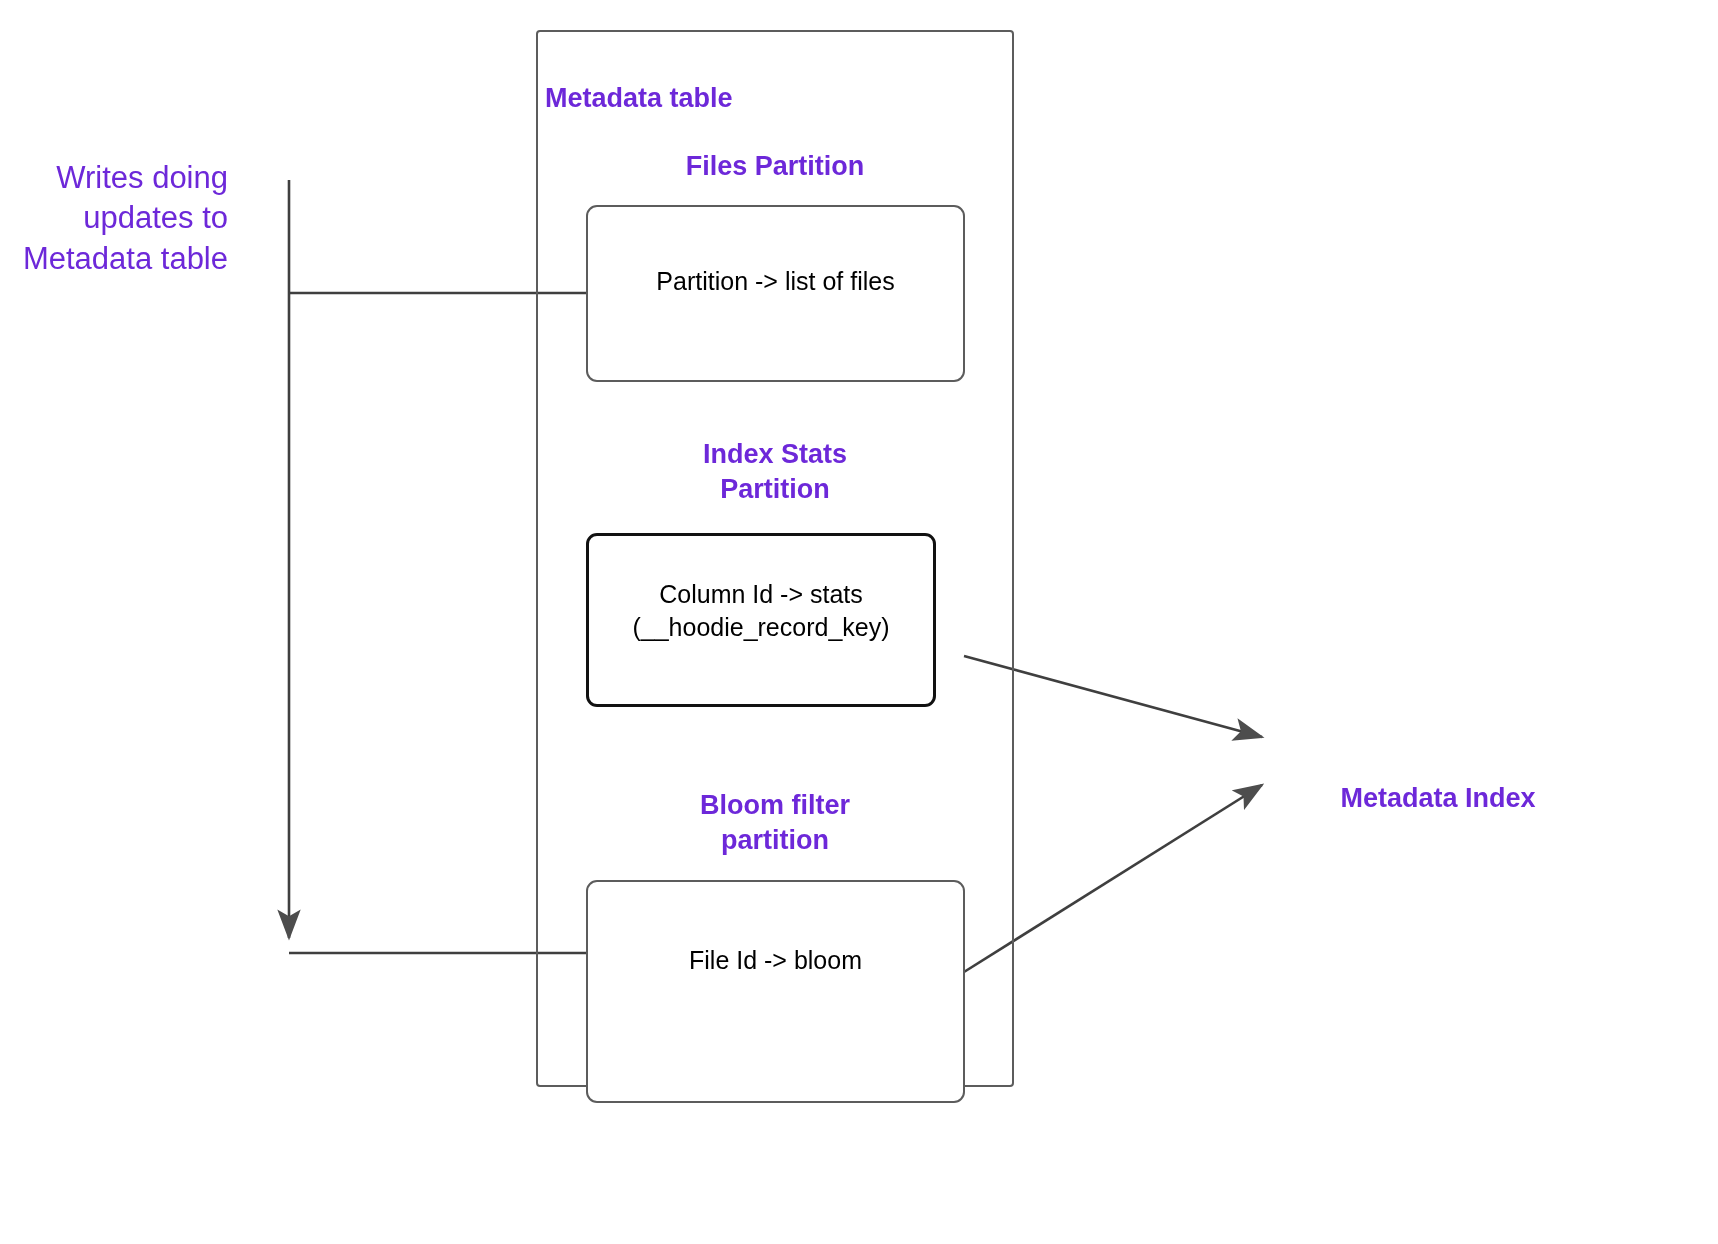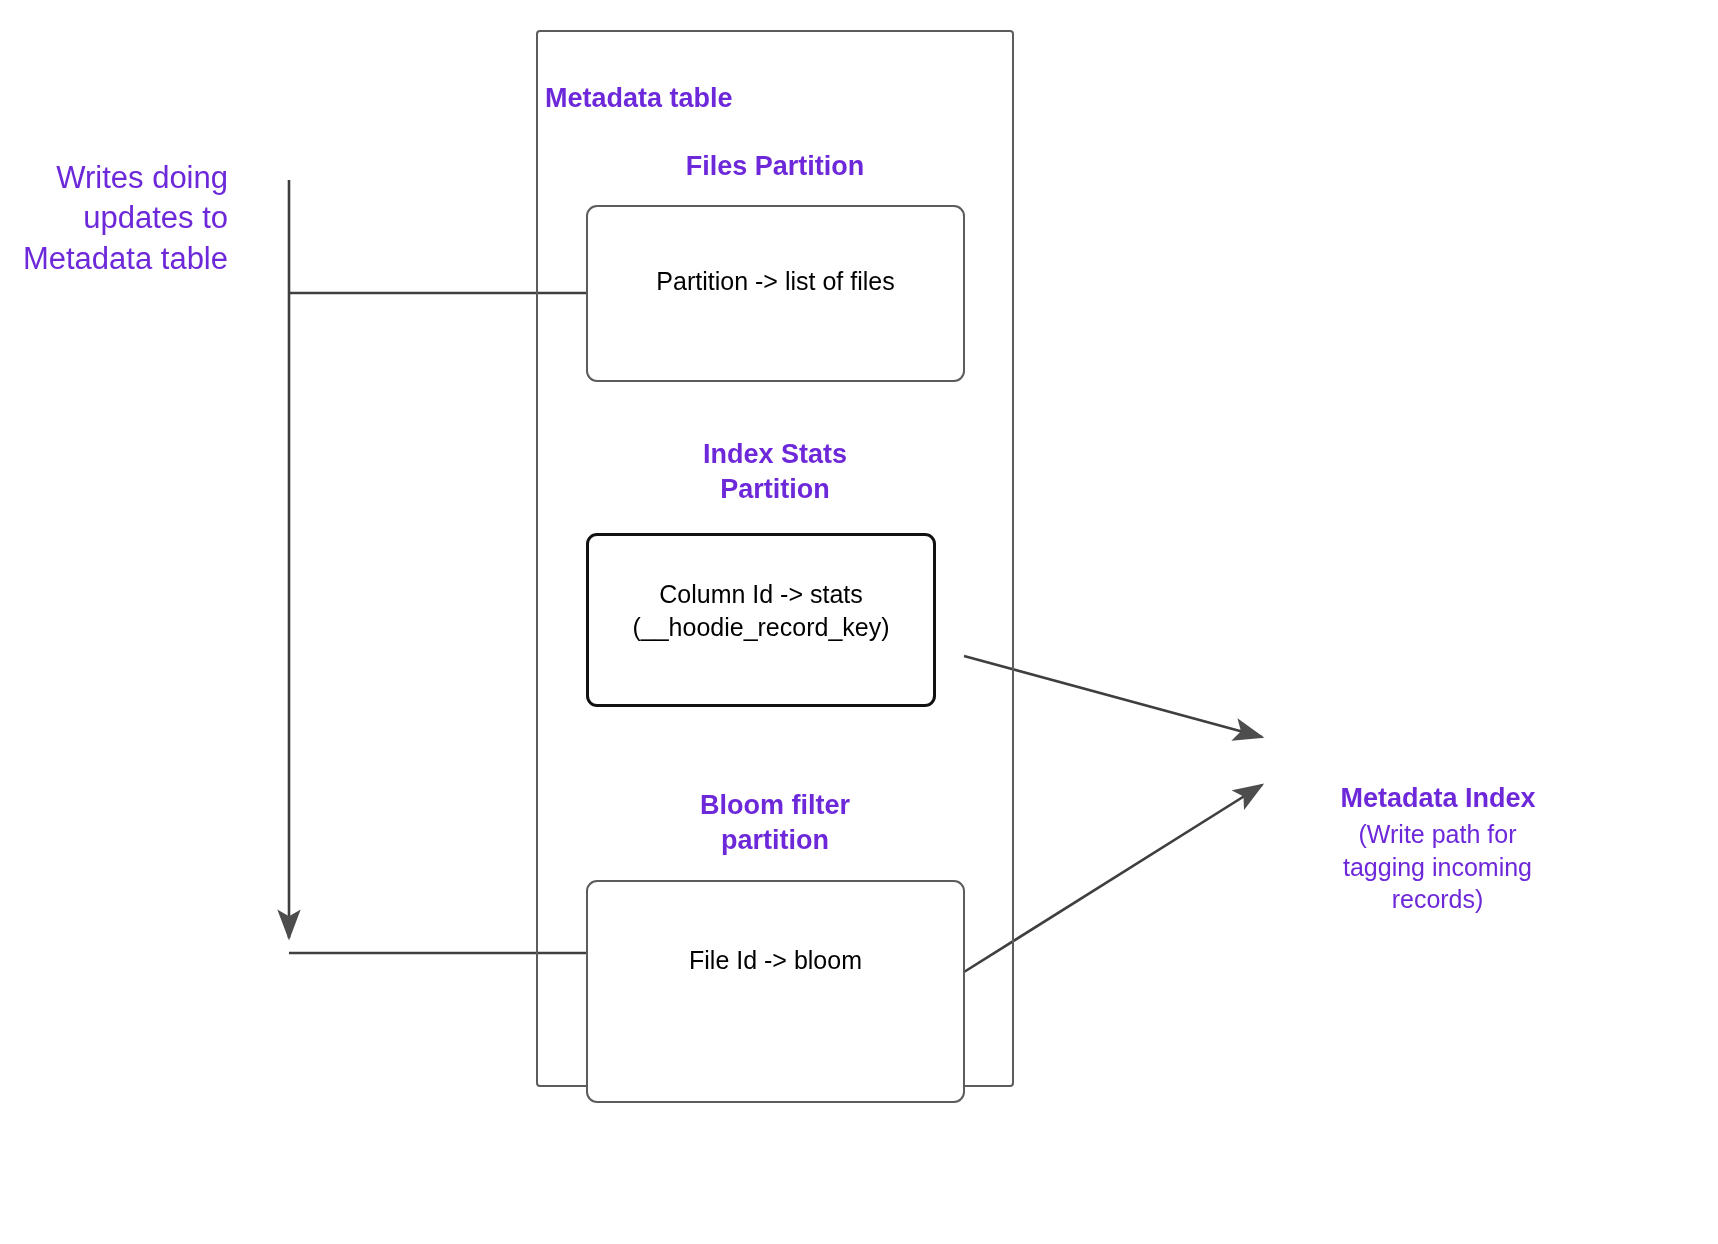--- a/index.html
+++ b/index.html
@@ -189,17 +189,14 @@
 (__hoodie_record_key)</div>
   </div>
 
   <div class="txt section-heading" id="bloom-filter-heading">Bloom filter
 partition</div>
   <div class="inner-box" id="bloom-box">
     <div class="inner-label">File Id -&gt; bloom</div>
   </div>
 
   <div class="txt" id="metadata-index-title">Metadata Index</div>
-  <div class="txt" id="metadata-index-caption">(Write path for
-tagging incoming
-records)</div>
 
 </div>
 
 </body></html>

